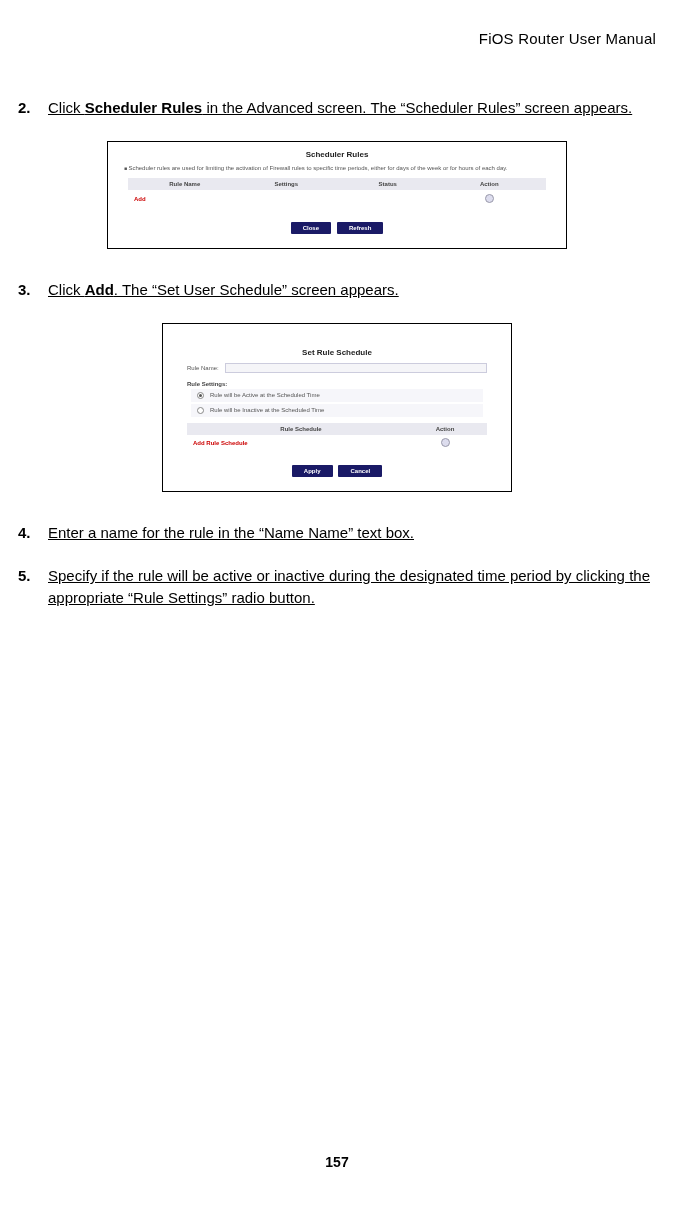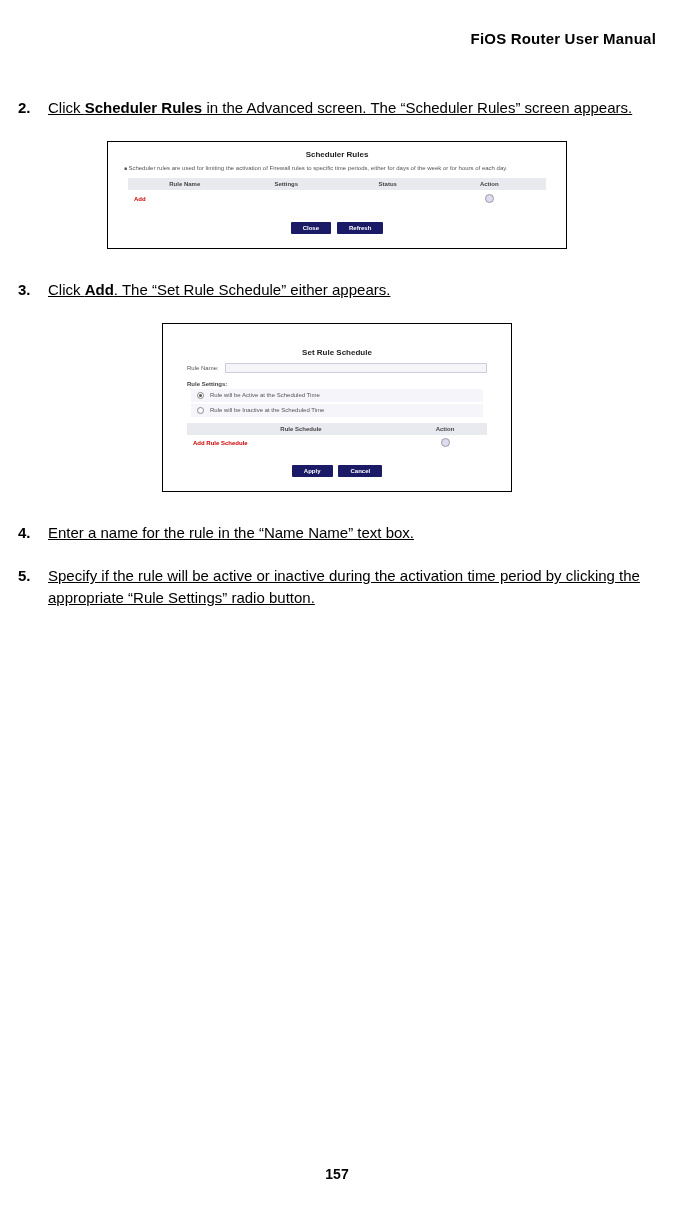--- a/index.html
+++ b/index.html
@@ -5,21 +5,21 @@
   * { box-sizing: border-box; margin: 0; padding: 0; }
   body {
     font-family: Arial, Helvetica, sans-serif;
     width: 674px;
     height: 1206px;
     background: #fff;
     position: relative;
     padding: 30px 18px 30px 18px;
   }
   .header-title {
-    font-weight: 700;
+    font-weight: 400;
     font-size: 15px;
     text-align: right;
     margin-bottom: 50px;
     letter-spacing: 0.2px;
   }
   .step {
     display: flex;
     gap: 12px;
     margin-bottom: 22px;
     font-size: 15px;
@@ -107,21 +107,21 @@
   .radio-dot { width:7px; height:7px; border-radius:50%; border:1px solid #888; background:#fff; display:inline-block; }
   .radio-dot.sel::after { content:""; display:block; width:3px;height:3px;background:#555;border-radius:50%;margin:1px auto;}
   .tbl-head2 {
     display:flex; background:#e9e9f0; padding:3px 6px; font-size:6px; font-weight:700; color:#444; margin:6px 14px 0 14px;
   }
   .tbl-head2 .c1{flex:3;text-align:center;} .tbl-head2 .c2{flex:1;text-align:center;}
   .tbl-row2 { display:flex; padding:3px 6px; margin:0 14px; font-size:6px; align-items:center;}
   .tbl-row2 .c1{flex:3;color:#c00;font-weight:700;} .tbl-row2 .c2{flex:1;text-align:center;}
   .page-num {
     position: absolute;
-    bottom: 24px;
+    bottom: 36px;
     left: 0; right: 0;
     text-align: center;
     font-weight: 700;
     font-size: 14px;
   }
 </style>
 </head>
 <body>
 
 <div class="header-title">FiOS Router User Manual</div>
@@ -152,21 +152,21 @@
     <div class="btn-row">
       <span class="fbtn">Close</span>
       <span class="fbtn">Refresh</span>
     </div>
   </div>
 </div>
 
 <div class="step">
   <div class="step-num">3.</div>
   <div class="step-text">
-    <span>Click </span><b>Add</b><span>. The “Set Rule Schedule” either appears.</span>
+    <span>Click </span><b>Add</b><span>. The “Set User Schedule” screen appears.</span>
   </div>
 </div>
 
 <div class="figure-wrap">
   <div class="figure figure2">
     <div class="fig-title">Set Rule Schedule</div>
     <div class="label-pair">
       <span>Rule Name:</span>
       <span class="tiny-input" title="Scheduler Rule"></span>
     </div>
@@ -194,16 +194,16 @@
   </div>
 </div>
 
 <div class="step">
   <div class="step-num">4.</div>
   <div class="step-text">Enter a name for the rule in the “Name Name” text box.</div>
 </div>
 
 <div class="step">
   <div class="step-num">5.</div>
-  <div class="step-text">Specify if the rule will be active or inactive during the activation time period by clicking the appropriate “Rule Settings” radio button.</div>
+  <div class="step-text">Specify if the rule will be active or inactive during the designated time period by clicking the appropriate “Rule Settings” radio button.</div>
 </div>
 
 <div class="page-num">157</div>
 
 </body></html>

